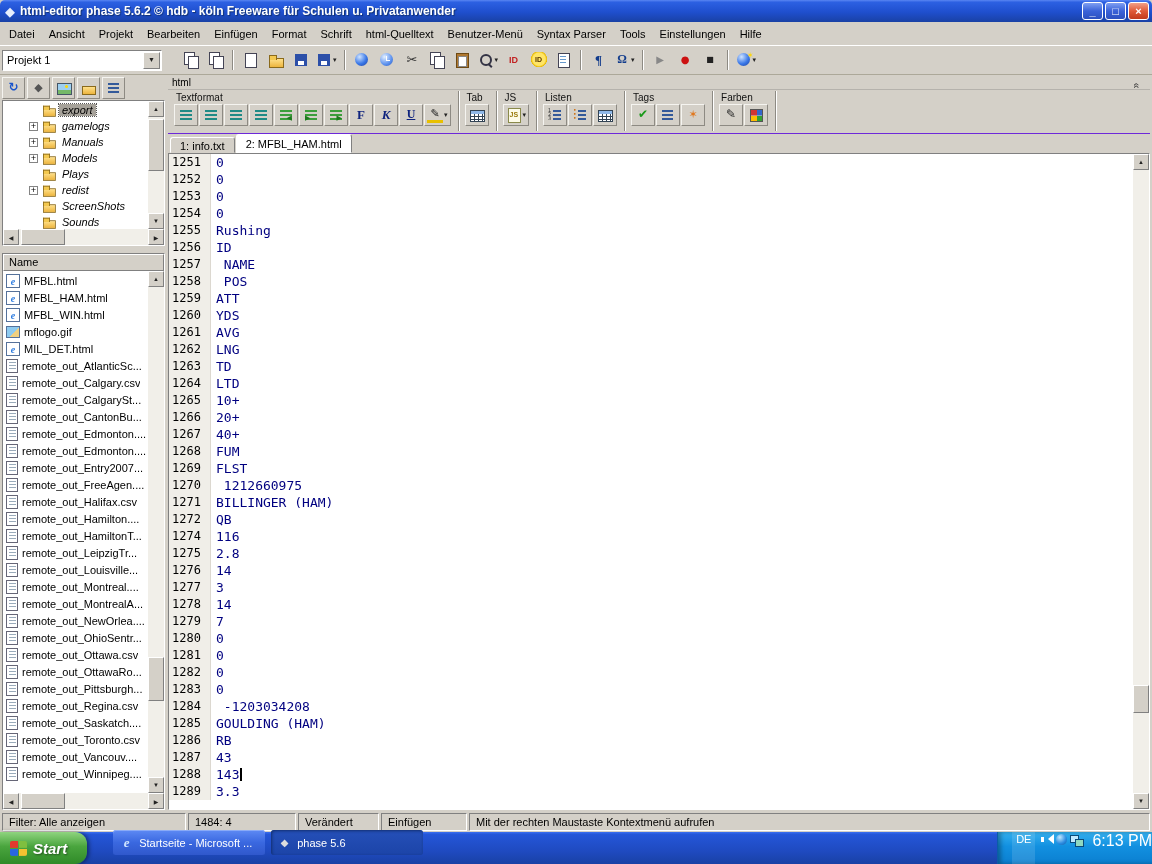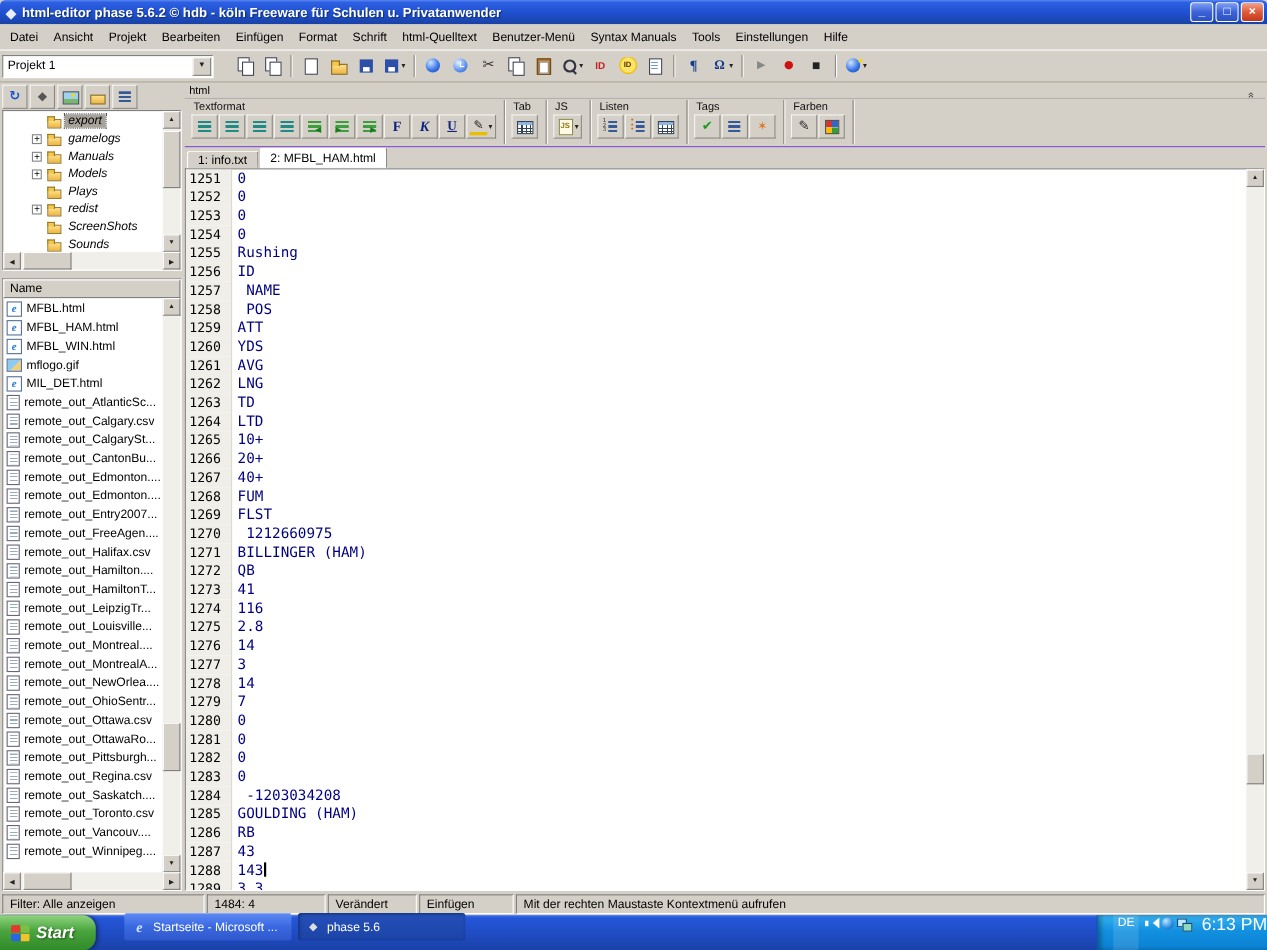--- a/index.html
+++ b/index.html
@@ -17,21 +17,21 @@
     font-size:11px;line-height:15px;text-align:center;font-weight:bold;
     background:linear-gradient(180deg,#7f9ff2 0%,#3a62d8 50%,#2c50c0 100%);cursor:default;}
   .win-btn.close{background:linear-gradient(180deg,#f2a088 0%,#e05a38 50%,#c23a1c 100%);}
 
   
   .menubar{height:23px;flex:none;display:flex;align-items:center;padding:0 2px;background:#d4d0c8;}
   .menu-item{padding:4px 7px;white-space:nowrap;}
 
   
   .toolbar-row{height:30px;flex:none;display:flex;align-items:center;padding:2px 2px;border-top:1px solid #fff;border-bottom:1px solid #aca899;}
-  .combo{width:192px;height:21px;flex:none;background:#fff;border:1px solid;border-color:#808080 #fff #fff #808080;display:flex;align-items:center;}
+  .combo{width:160px;height:21px;flex:none;background:#fff;border:1px solid;border-color:#808080 #fff #fff #808080;display:flex;align-items:center;}
   .combo-text{flex:1;padding:0 4px;white-space:nowrap;overflow:hidden;}
   .combo-btn{width:17px;height:17px;flex:none;background:#d4d0c8;border:1px solid;border-color:#fff #808080 #808080 #fff;margin:1px;position:relative;}
   .combo-btn::before{content:"▼";position:absolute;left:0;right:0;top:3px;font-size:7px;color:#222;text-align:center;}
   #main-toolbar{display:flex;align-items:center;margin-left:16px;}
   button{font-family:inherit;}
   .tb-btn{height:25px;min-width:25px;background:transparent;border:1px solid transparent;display:flex;align-items:center;justify-content:center;padding:0 2px;cursor:default;}
   .tb-btn.small{height:22px;min-width:23px;background:#d4d0c8;border:1px solid;border-color:#f5f4f0 #8d8a83 #8d8a83 #f5f4f0;margin-right:2px;}
   .tb-btn.fmt{height:22px;min-width:24px;background:#d4d0c8;border:1px solid;border-color:#f5f4f0 #8d8a83 #8d8a83 #f5f4f0;margin-right:1px;}
   .tb-sep{width:2px;height:20px;border-left:1px solid #8d8a83;border-right:1px solid #fff;margin:0 4px;}
   .drop{font-size:7px;color:#222;margin-left:1px;}
@@ -229,21 +229,21 @@
   <div class="menubar" id="menubar">
       <span class="menu-item">Datei</span>
       <span class="menu-item">Ansicht</span>
       <span class="menu-item">Projekt</span>
       <span class="menu-item">Bearbeiten</span>
       <span class="menu-item">Einfügen</span>
       <span class="menu-item">Format</span>
       <span class="menu-item">Schrift</span>
       <span class="menu-item">html-Quelltext</span>
       <span class="menu-item">Benutzer-Menü</span>
-      <span class="menu-item">Syntax Manuals</span>
+      <span class="menu-item">Syntax Parser</span>
       <span class="menu-item">Tools</span>
       <span class="menu-item">Einstellungen</span>
       <span class="menu-item">Hilfe</span>
     </div>
 
   <div class="toolbar-row">
     <div class="combo">
       <span class="combo-text">Projekt 1</span>
       <span class="combo-btn"></span>
     </div>
@@ -737,24 +737,20 @@
             </div>
             <div class="code-line">
               <span class="gutter">1271</span>
               <span class="code-text">BILLINGER (HAM)</span>
             </div>
             <div class="code-line">
               <span class="gutter">1272</span>
               <span class="code-text">QB</span>
             </div>
             <div class="code-line">
-              <span class="gutter">1273</span>
-              <span class="code-text">41</span>
-            </div>
-            <div class="code-line">
               <span class="gutter">1274</span>
               <span class="code-text">116</span>
             </div>
             <div class="code-line">
               <span class="gutter">1275</span>
               <span class="code-text">2.8</span>
             </div>
             <div class="code-line">
               <span class="gutter">1276</span>
               <span class="code-text">14</span>

